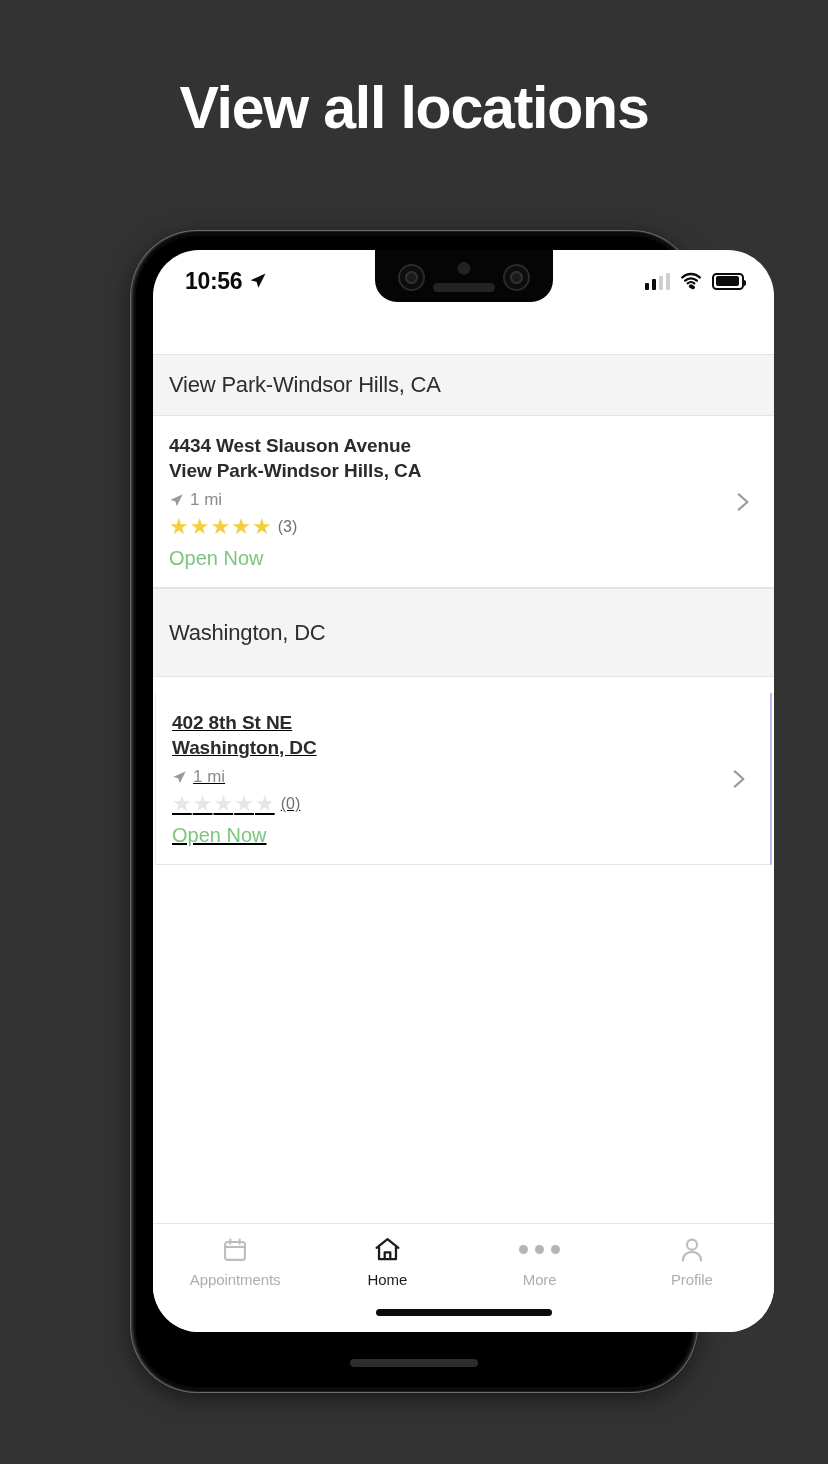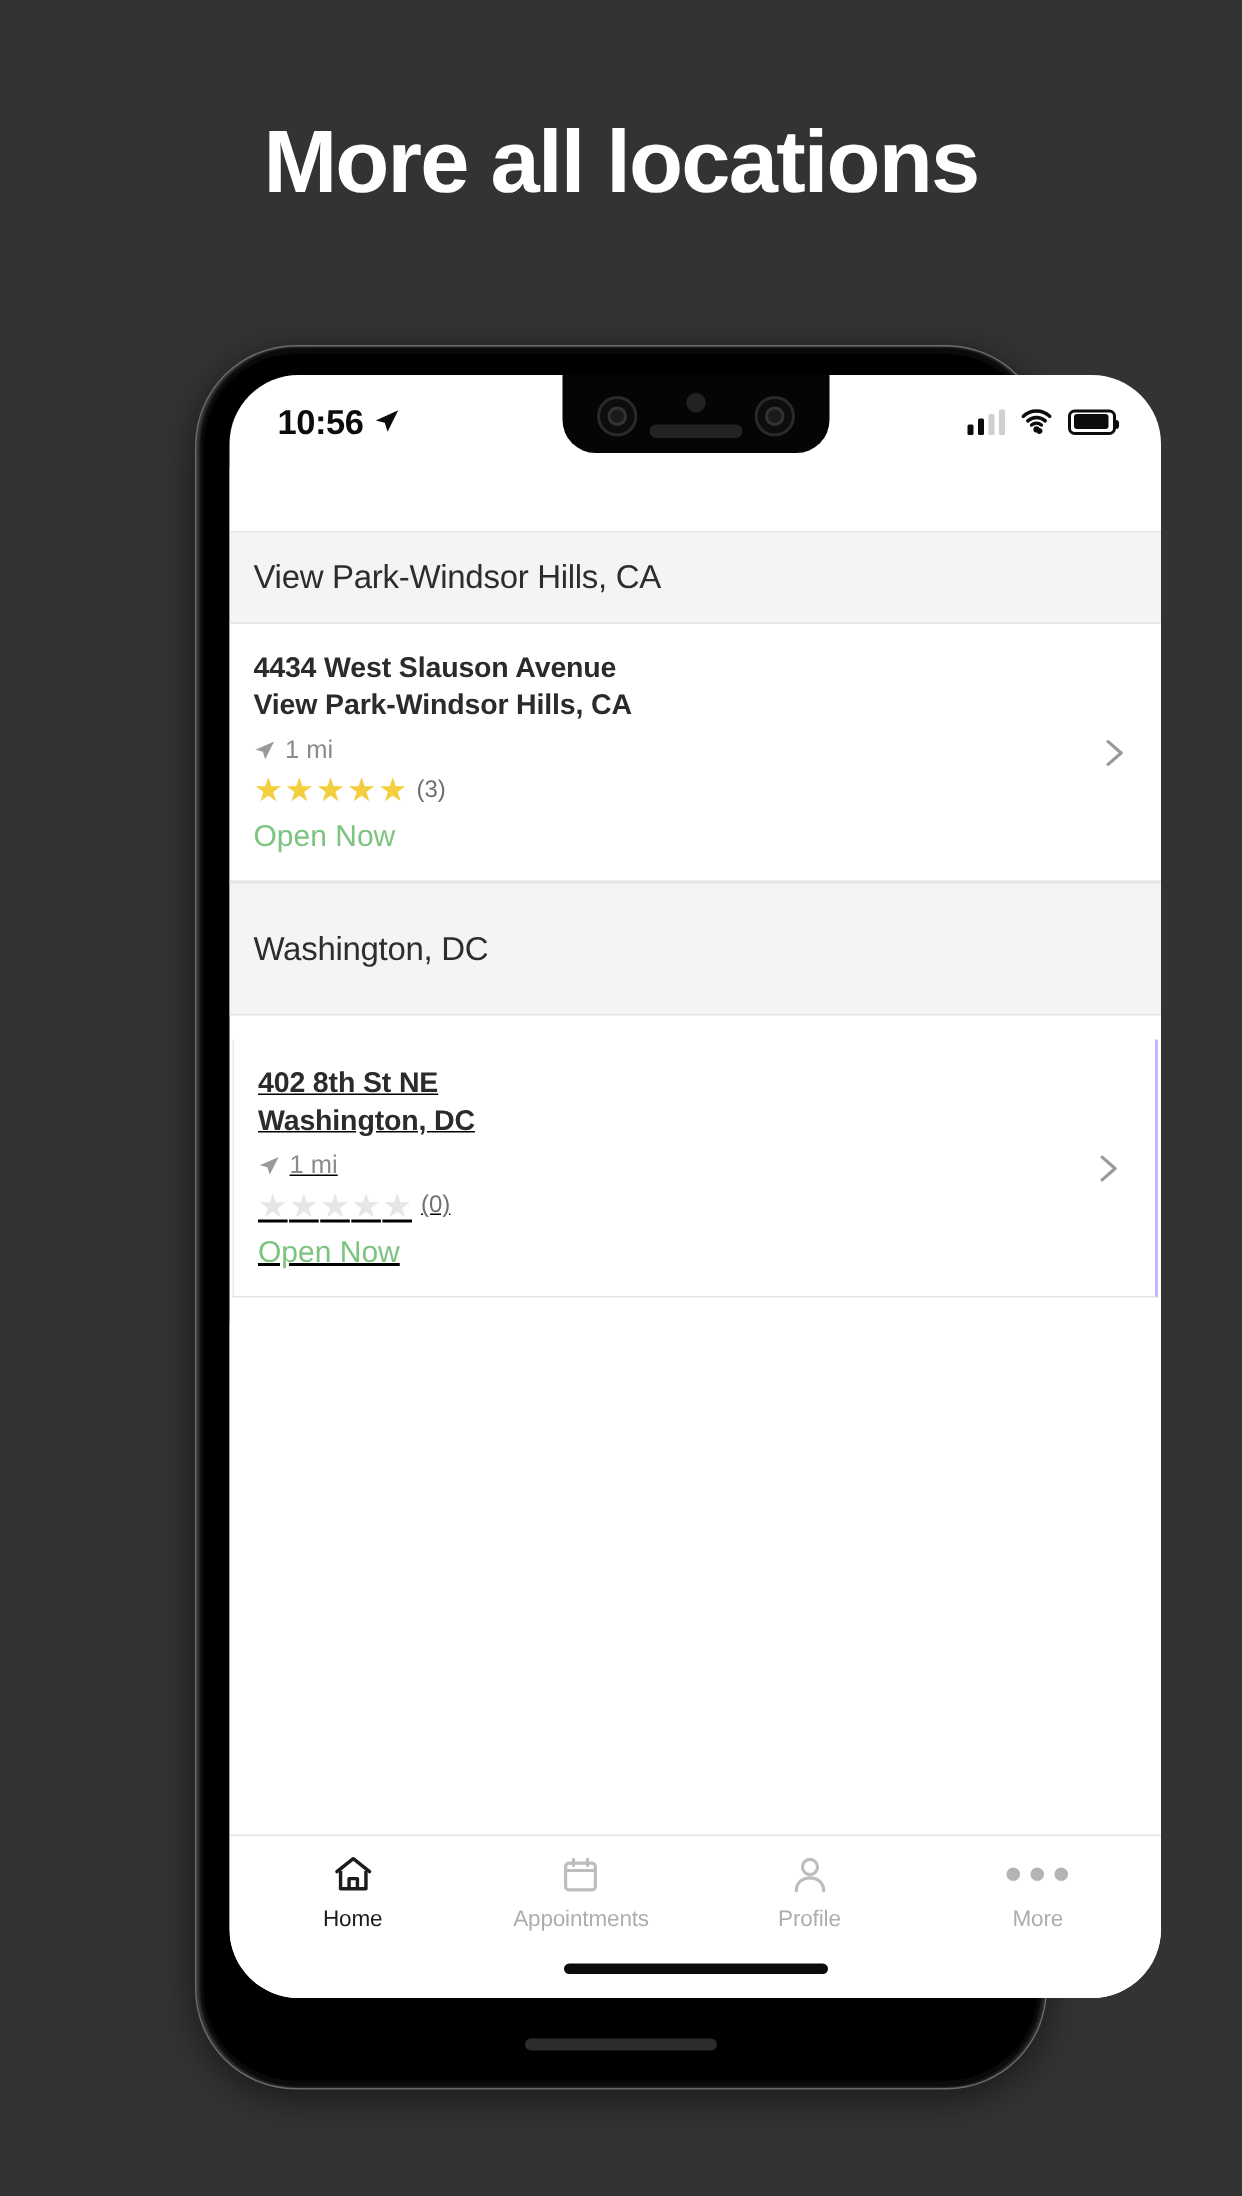--- a/index.html
+++ b/index.html
@@ -263,21 +263,21 @@
   }
   .home-indicator{
     width:176px; height:7px;
     border-radius:4px;
     background:#0b0b0b;
   }
 </style>
 </head>
 <body>
 
-<div class="promo-heading">More all locations</div>
+<div class="promo-heading">View all locations</div>
 
 <div class="phone-frame">
   <div class="frame-inner-rim"></div>
 
   <div class="side-btn b1"></div>
   <div class="side-btn b2"></div>
   <div class="bezel-grille"></div>
 
   <div class="screen">
     <div class="screen-col">
@@ -382,63 +382,63 @@
           <svg width="26" height="26" viewBox="0 0 24 24">
             <path d="M9 5 L17 12 L9 19" stroke="#9a9a9a" stroke-width="2" fill="none" stroke-linecap="round" stroke-linejoin="round"></path>
           </svg>
         </div>
       </div>
 
       <div class="list-fill"></div>
 
       <div class="tab-bar">
 
+        <div class="tab-item">
+          <span class="tab-icon">
+            <svg width="28" height="28" viewBox="0 0 24 24">
+              <rect x="3.5" y="5.2" width="17" height="15.3" rx="2" stroke="#bdbdbd" stroke-width="1.8" fill="none"></rect>
+              <path d="M3.5 9.4 H20.5" stroke="#bdbdbd" stroke-width="1.8" fill="none"></path>
+              <path d="M8 3 V6.6 M16 3 V6.6" stroke="#bdbdbd" stroke-width="1.8" fill="none" stroke-linecap="round"></path>
+            </svg>
+          </span>
+          <span class="tab-label">Appointments</span>
+        </div>
+
         <div class="tab-item active">
           <span class="tab-icon">
             <svg width="29" height="29" viewBox="0 0 24 24">
               <path d="M3 10.6 L12 3.4 L21 10.6" stroke="#1c1c1c" stroke-width="1.9" fill="none" stroke-linecap="round" stroke-linejoin="round"></path>
               <path d="M5 10 V20 H19 V10" stroke="#1c1c1c" stroke-width="1.9" fill="none" stroke-linejoin="round"></path>
               <path d="M9.7 20 V14.4 H14.3 V20" stroke="#1c1c1c" stroke-width="1.9" fill="none" stroke-linejoin="round"></path>
             </svg>
           </span>
           <span class="tab-label">Home</span>
         </div>
 
         <div class="tab-item">
           <span class="tab-icon">
-            <svg width="28" height="28" viewBox="0 0 24 24">
-              <rect x="3.5" y="5.2" width="17" height="15.3" rx="2" stroke="#bdbdbd" stroke-width="1.8" fill="none"></rect>
-              <path d="M3.5 9.4 H20.5" stroke="#bdbdbd" stroke-width="1.8" fill="none"></path>
-              <path d="M8 3 V6.6 M16 3 V6.6" stroke="#bdbdbd" stroke-width="1.8" fill="none" stroke-linecap="round"></path>
-            </svg>
+            <span class="dots">
+                <i></i>
+                <i></i>
+                <i></i>
+              </span>
           </span>
-          <span class="tab-label">Appointments</span>
+          <span class="tab-label">More</span>
         </div>
 
         <div class="tab-item">
           <span class="tab-icon">
             <svg width="28" height="28" viewBox="0 0 24 24">
               <circle cx="12" cy="7.4" r="4.3" stroke="#bdbdbd" stroke-width="1.8" fill="none"></circle>
               <path d="M4.2 21 C4.2 16.3 7.8 13.6 12 13.6 C16.2 13.6 19.8 16.3 19.8 21" stroke="#bdbdbd" stroke-width="1.8" fill="none" stroke-linecap="round"></path>
             </svg>
           </span>
           <span class="tab-label">Profile</span>
         </div>
 
-        <div class="tab-item">
-          <span class="tab-icon">
-            <span class="dots">
-                <i></i>
-                <i></i>
-                <i></i>
-              </span>
-          </span>
-          <span class="tab-label">More</span>
-        </div>
-
       </div>
 
       <div class="home-indicator-wrap">
         <div class="home-indicator"></div>
       </div>
 
     </div>
   </div>
 </div>
 

